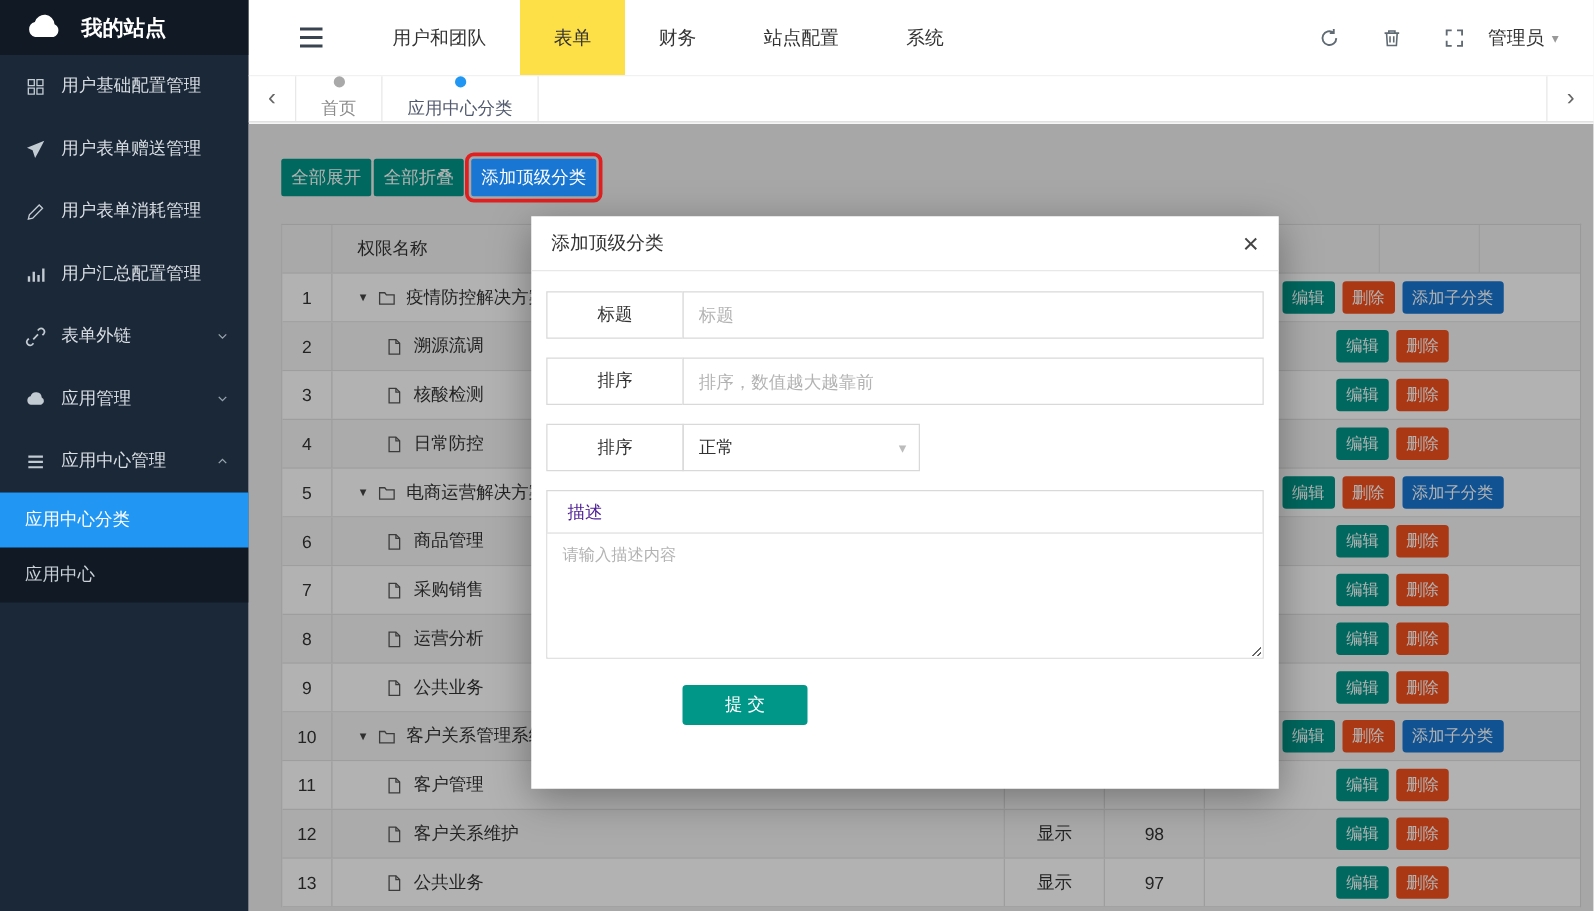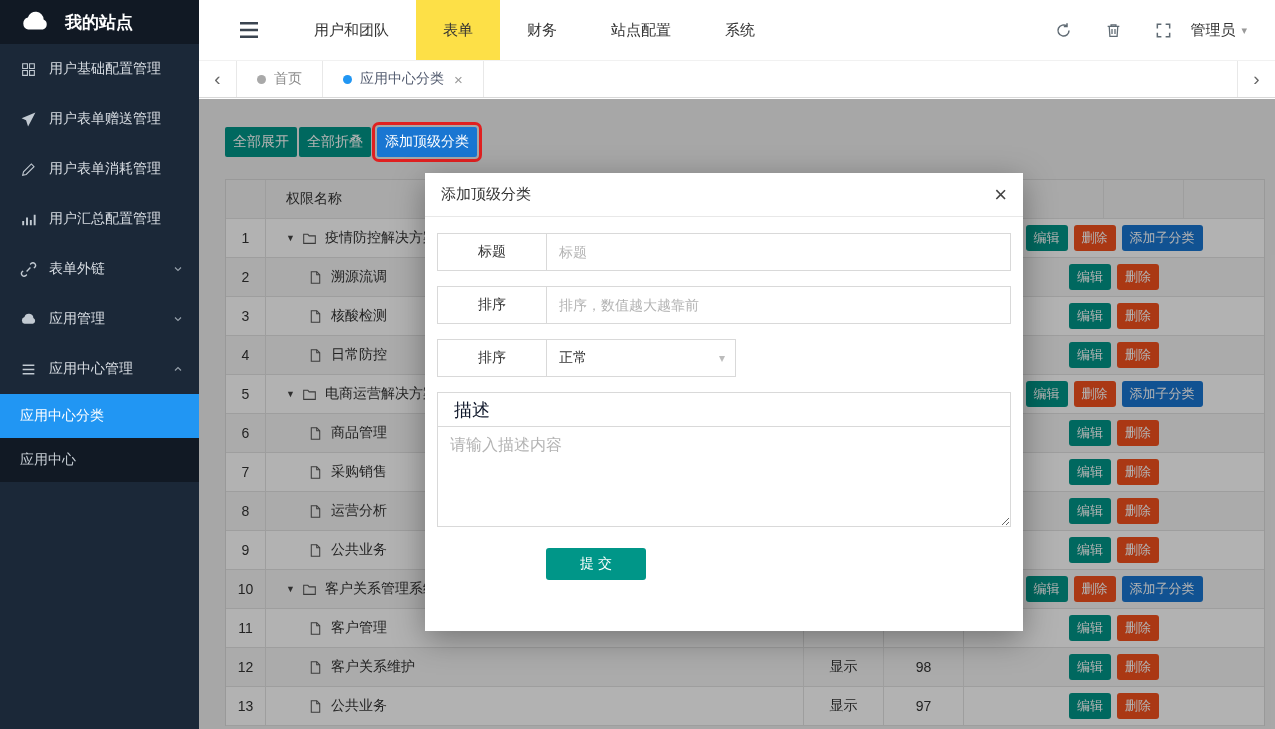--- a/index.html
+++ b/index.html
@@ -26,21 +26,21 @@
   .top-actions{margin-left:auto;display:flex;align-items:center;gap:18px;padding-right:28px;}
   .abtn{width:17px;height:17px;color:#5f6a73;cursor:pointer;display:inline-flex;}
   .user{display:flex;align-items:center;gap:6px;font-size:15px;color:#333;cursor:pointer;}
   .user .caret{color:#999;font-size:11px;}
 
   
   .tabbar{position:absolute;left:199px;top:60px;width:1076px;height:38px;background:#fff;border-top:1px solid #f1f1f1;border-bottom:1px solid #d8d8d8;display:flex;box-sizing:border-box;}
   .tab-nav{width:37px;display:flex;align-items:center;justify-content:center;color:#666;font-size:19px;cursor:pointer;flex:none;}
   .tab-nav.left{border-right:1px solid #e8e8e8;}
   .tab-nav.right{border-left:1px solid #e8e8e8;margin-left:auto;}
-  .tab{display:flex;align-items:center;gap:8px;padding:0 20px;border-right:1px solid #e8e8e8;font-size:14px;color:#8c8c8c;cursor:pointer;white-space:nowrap;}
+  .tab{display:flex;align-items:center;gap:8px;padding:0 20px;border-right:1px solid #e8e8e8;font-size:14px;color:#8c8c8c;cursor:pointer;white-space:nowrap;flex-direction:column;}
   .tab .dot{width:9px;height:9px;border-radius:50%;background:#a9a9a9;flex:none;}
   .tab.active{color:#515a6e;}
   .tab.active .dot{background:var(--accent-blue);}
   .tab .close{color:#9a9a9a;font-size:15px;margin-left:2px;cursor:pointer;}
 
   
   .content{position:absolute;left:199px;top:99px;width:1076px;height:630px;background:#f0f0f0;overflow:hidden;}
   .toolbar{padding:28px 0 0 26px;display:flex;gap:2px;position:relative;}
   .btn{height:30px;padding:0 8px;border:none;border-radius:2px;color:#fff;font-size:14px;cursor:pointer;font-family:inherit;white-space:nowrap;}
   .btn.teal{background:var(--teal);}
@@ -74,22 +74,22 @@
   .modal-title{font-size:15px;color:#333;}
   .modal-close{font-size:22px;color:#444;cursor:pointer;line-height:1;}
   .modal-body{padding:16px 12px 0;}
   .frow{display:flex;margin-bottom:15px;height:38px;}
   .flabel{width:110px;border:1px solid #d9d9d9;display:flex;align-items:center;justify-content:center;font-size:14px;color:#333;box-sizing:border-box;background:#fff;flex:none;}
   .finput{flex:1;border:1px solid #d9d9d9;margin-left:-1px;padding:0 12px;font-size:14px;color:#333;outline:none;font-family:inherit;box-sizing:border-box;border-radius:0;}
   .finput::placeholder,.ftextarea::placeholder{color:#b3b3b3;}
   .fselect{width:190px;border:1px solid #d9d9d9;margin-left:-1px;display:flex;align-items:center;justify-content:space-between;padding:0 10px 0 12px;font-size:14px;color:#333;box-sizing:border-box;cursor:pointer;}
   .sel-caret{color:#bcbcbc;font-size:12px;}
   .desc-box{border:1px solid #d9d9d9;}
-  .desc-label{height:34px;display:flex;align-items:center;padding-left:16px;font-size:18px;color:#0f172a;border-bottom:1px solid #d9d9d9;box-sizing:border-box;}
-  .ftextarea{display:block;width:100%;height:99px;border:none;padding:8px 12px;font-size:16px;font-family:Liberation Serif, serif;color:#0f172a;outline:none;resize:both;box-sizing:border-box;}
+  .desc-label{height:34px;display:flex;align-items:center;padding-left:16px;font-size:14px;color:#4c1d95;border-bottom:1px solid #d9d9d9;box-sizing:border-box;}
+  .ftextarea{display:block;width:100%;height:99px;border:none;padding:8px 12px;font-size:13px;font-family:Liberation Serif, serif;color:#0f172a;outline:none;resize:both;box-sizing:border-box;}
   .submit-btn{margin:21px 0 0 109px;width:100px;height:32px;background:var(--teal);color:#fff;border:none;border-radius:3px;font-size:14px;cursor:pointer;font-family:inherit;}
 
   .icon svg,.abtn svg,.burger svg,.chev svg,.tree-icon svg{width:100%;height:100%;display:block;}
   .icon{display:inline-flex;}
 </style>
 </head>
 <body>
 
 <div id="app">
 

